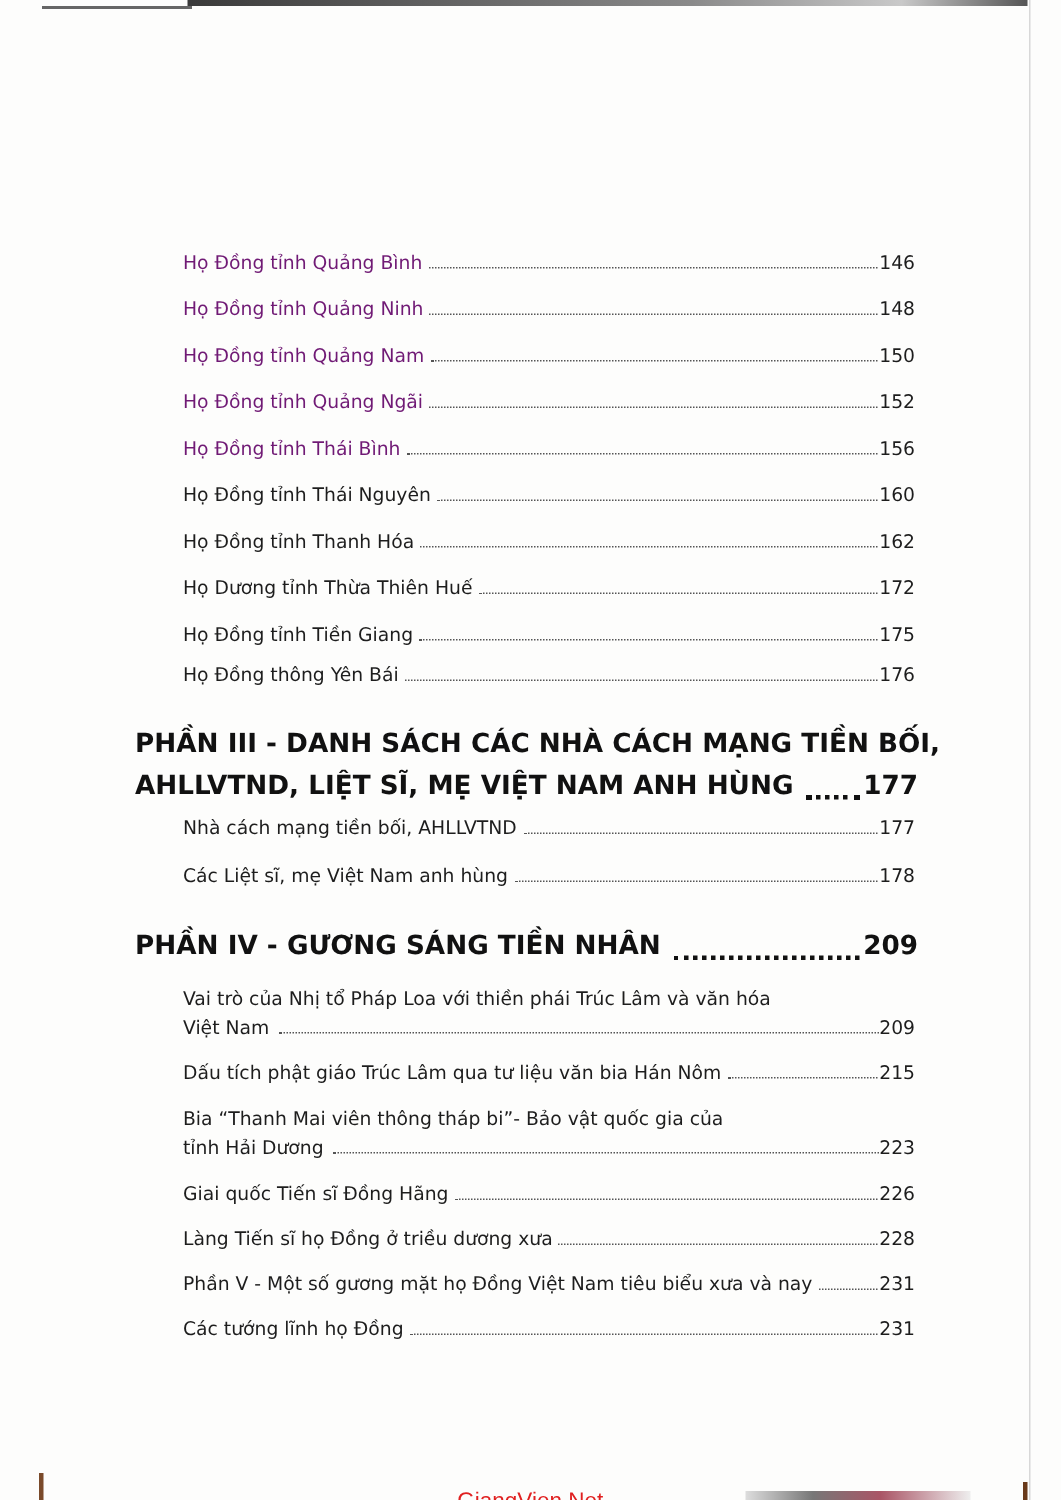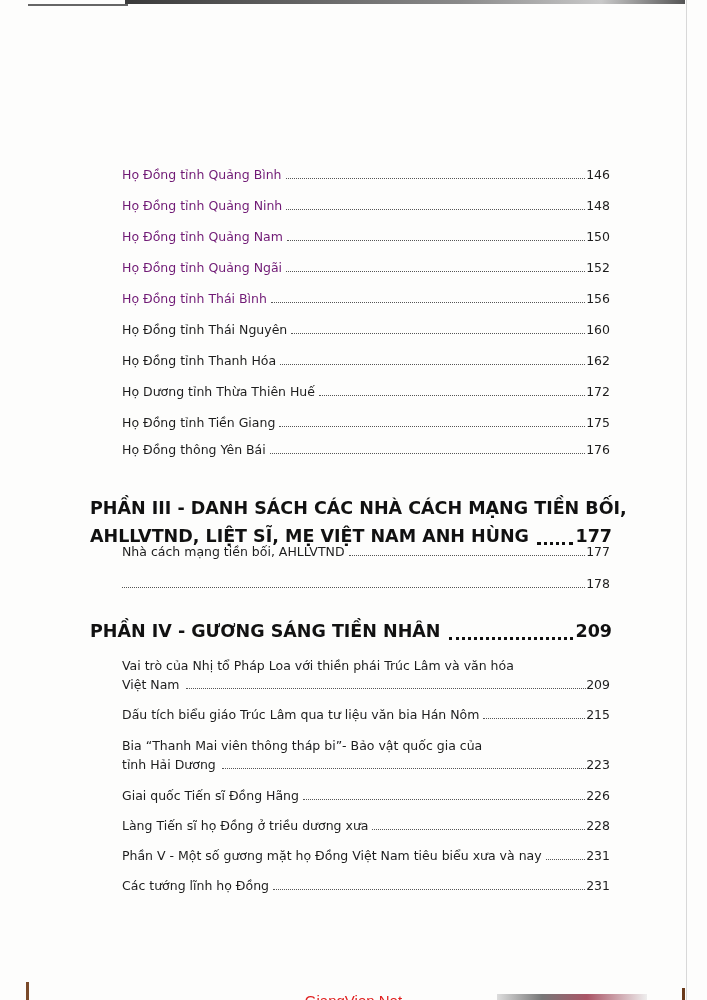--- a/index.html
+++ b/index.html
@@ -30,21 +30,21 @@
   .entry .leader {
     flex: 1; border-bottom: 1.5px dotted #555; margin-bottom: 3px; min-width: 10px;
   }
   .entry .page { white-space: nowrap; padding-left: 1px; }
   .entry.faded .label { color: #701a75; }
 
   .section {
     position: absolute; left: 90px; width: 522px;
     font-weight: bold; font-size: 17.5px; line-height: 28px; color: #111;
   }
-  .section .line1 { white-space: nowrap; margin-top: 12px; }
+  .section .line1 { white-space: nowrap; }
   .section .line2 { display: flex; align-items: flex-end; }
   .section .line2 .label { white-space: nowrap; padding-right: 8px; }
   .section .leader { flex: 1; border-bottom: 3px dotted #111; margin-bottom: 5px; }
   .section .page { padding-left: 2px; }
 
   .multi {
     position: absolute; left: 122px; width: 488px;
     font-size: 12.5px; line-height: 19px;
   }
   .multi .row2 { display: flex; align-items: baseline; }
@@ -125,20 +125,21 @@
       <span class="leader"></span>
       <span class="page">177</span>
     </div>
   </div>
   <div class="entry" style="top:543px">
     <span class="label">Nhà cách mạng tiền bối, AHLLVTND</span>
     <span class="leader"></span>
     <span class="page">177</span>
   </div>
   <div class="entry" style="top:575px">
+    <span class="label">Các Liệt sĩ, mẹ Việt Nam anh hùng</span>
     <span class="leader"></span>
     <span class="page">178</span>
   </div>
 
   <div class="section" style="top:617px">
     <div class="line2">
       <span class="label">PHẦN IV - GƯƠNG SÁNG TIỀN NHÂN</span>
       <span class="leader"></span>
       <span class="page">209</span>
     </div>
@@ -146,21 +147,21 @@
 
   <div class="multi" style="top:656px">
     <div>Vai trò của Nhị tổ Pháp Loa với thiền phái Trúc Lâm và văn hóa</div>
     <div class="row2">
       <span>Việt Nam</span>
       <span class="leader"></span>
       <span>209</span>
     </div>
   </div>
   <div class="entry" style="top:706px">
-    <span class="label">Dấu tích biểu giáo Trúc Lâm qua tư liệu văn bia Hán Nôm</span>
+    <span class="label">Dấu tích phật giáo Trúc Lâm qua tư liệu văn bia Hán Nôm</span>
     <span class="leader"></span>
     <span class="page">215</span>
   </div>
   <div class="multi" style="top:736px">
     <div>Bia “Thanh Mai viên thông tháp bi”- Bảo vật quốc gia của</div>
     <div class="row2">
       <span>tỉnh Hải Dương</span>
       <span class="leader"></span>
       <span>223</span>
     </div>

